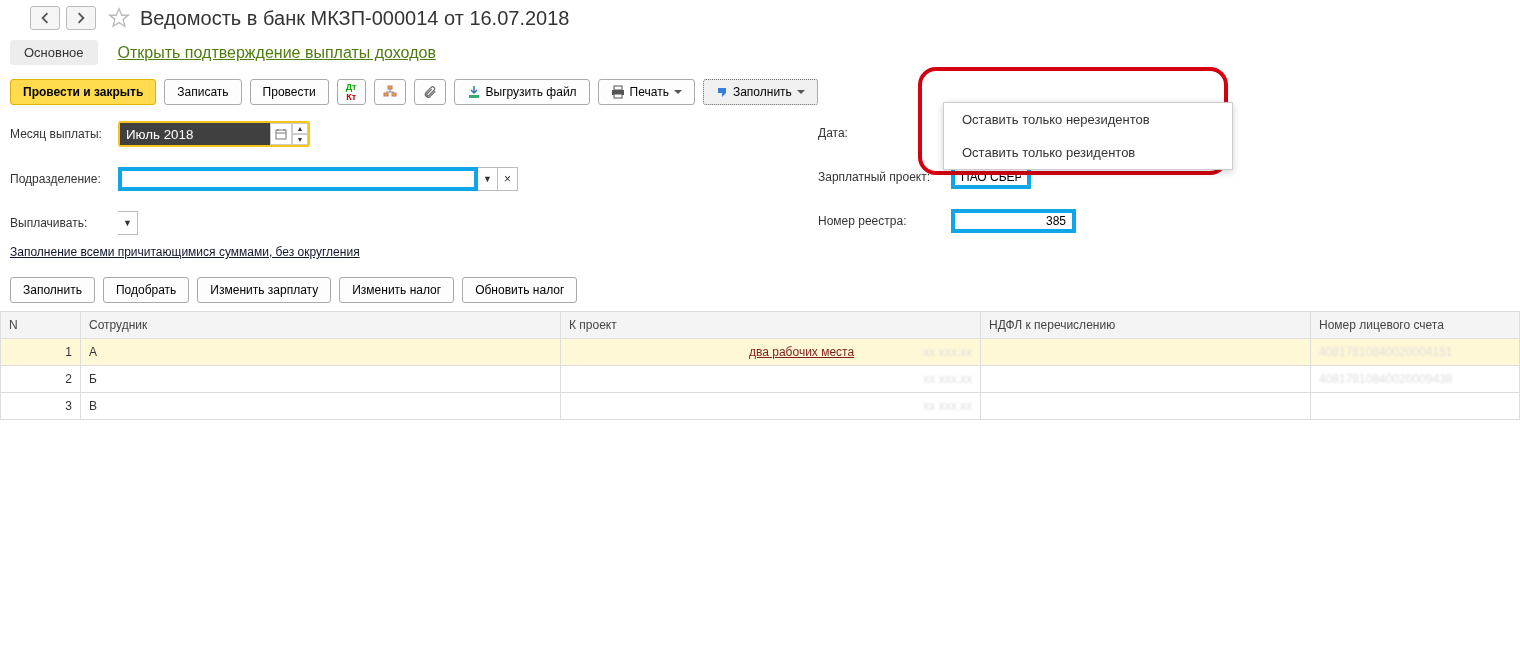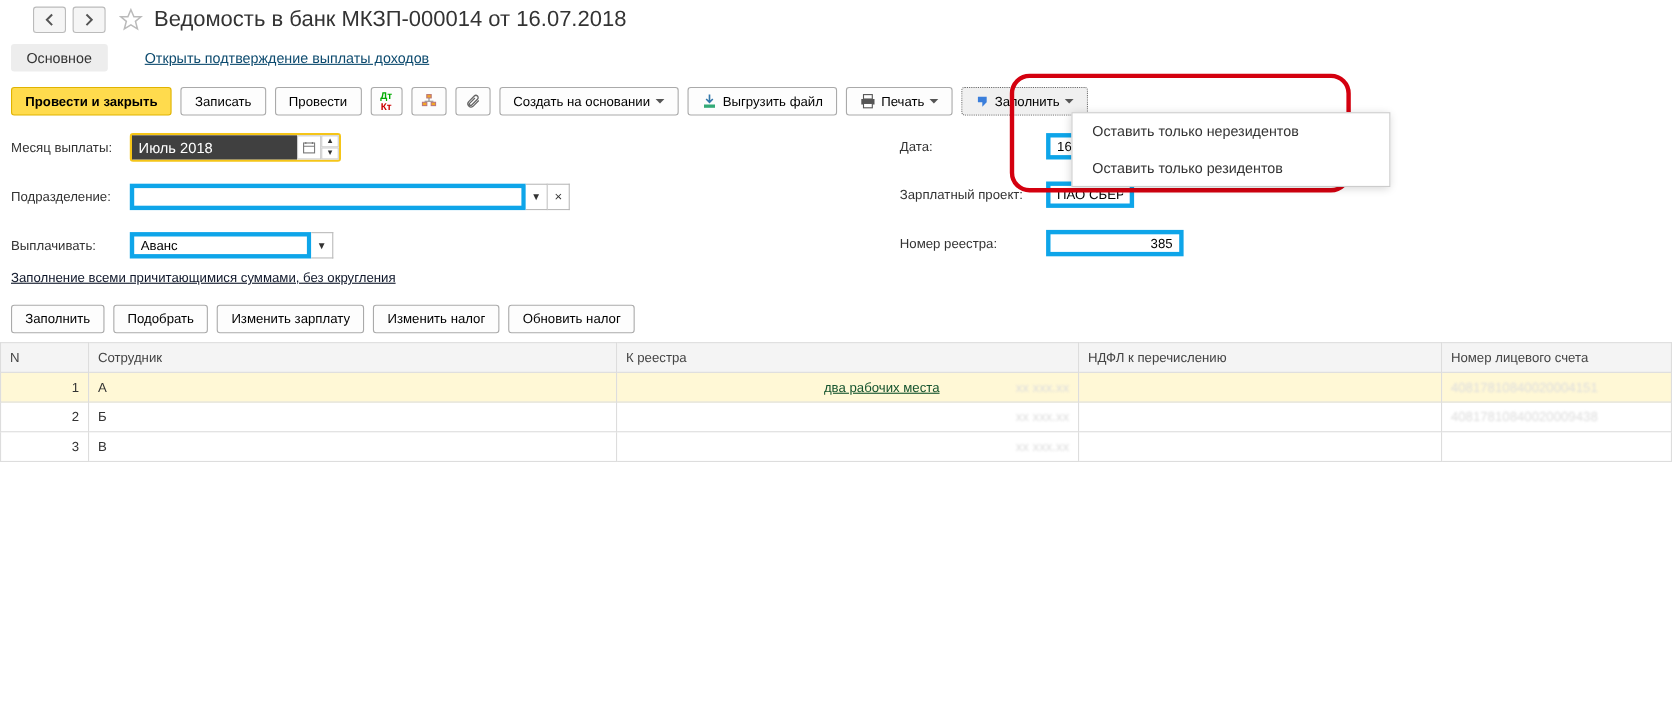--- a/index.html
+++ b/index.html
@@ -27,30 +27,30 @@
     justify-content: center;
     cursor: pointer;
     border-radius: 3px;
   }
   .nav-btn svg { width: 12px; height: 12px; }
   .star-icon { width: 22px; height: 22px; margin-left: 6px; margin-right: 4px; }
   .page-title { font-size: 20px; font-weight: normal; margin: 0; }
   .tabs-row {
     display: flex;
     align-items: center;
-    gap: 34px;
+    gap: 20px;
     padding: 4px 10px 10px;
   }
   .tab-main {
     padding: 5px 14px;
     background: #ededed;
     border-radius: 3px;
     font-size: 13px;
   }
-  .tab-link { color: #0c4a6e; text-decoration: underline; cursor: pointer; font-size: 13px; }
+  .tab-link { color: #4d7c0f; text-decoration: underline; cursor: pointer; font-size: 16px; }
   .toolbar-main {
     display: flex;
     align-items: center;
     gap: 8px;
     padding: 4px 10px 12px;
     flex-wrap: wrap;
     position: relative;
   }
   .btn {
     height: 26px;
@@ -127,24 +127,24 @@
     font-weight: normal;
   }
   .data-table th { background: #f4f4f4; font-size: 12px; color: #444; }
   .col-n { width: 80px; text-align: right; }
   .col-emp { width: 480px; }
   .col-pay { width: 420px; }
   .col-ndfl { width: 330px; }
   .data-table td.t-right { text-align: right; }
   .row-sel td { background: #fff8d6; }
   .blur { color: #ddd; filter: blur(1px); }
-  .ul { text-decoration: underline; color: #14532d; }
+  .ul { text-decoration: underline; color: #7f1d1d; }
   .dropdown-menu {
     position: absolute;
-    left: 974px; top: 27px;
+    left: 943px; top: 27px;
     width: 290px;
     background: #fff;
     border: 1px solid #ccc;
     box-shadow: 0 2px 8px rgba(0,0,0,0.18);
     z-index: 20;
   }
   .dropdown-menu .mi {
     padding: 9px 18px;
     cursor: pointer;
     font-size: 13px;
@@ -207,23 +207,20 @@
         <line x1="3" y1="7" x2="11" y2="7" stroke="#888"></line>
         <rect x="1" y="8" width="4" height="3" fill="#f5a623" stroke="#b77"></rect>
         <rect x="9" y="8" width="4" height="3" fill="#f5a623" stroke="#b77"></rect>
       </svg>
   </button>
   <button class="btn btn-icon-only">
     <svg width="14" height="14" viewBox="0 0 24 24">
         <path d="M21 11l-9 9a5 5 0 01-7-7l9-9a3.5 3.5 0 015 5l-9 9a2 2 0 01-3-3l8-8" stroke="#666" stroke-width="2" fill="none"></path>
       </svg>
   </button>
-  <button class="btn btn-caret">
-      <span>Создать на основании</span>
-    </button>
   <button class="btn">
     <svg width="14" height="14" viewBox="0 0 14 14">
         <rect x="2" y="10" width="10" height="3" fill="#3a7"></rect>
         <path d="M7 1v7M4 5l3 3 3-3" stroke="#37a" stroke-width="1.5" fill="none"></path>
       </svg>
     <span>Выгрузить файл</span>
   </button>
   <button class="btn btn-caret">
     <svg width="14" height="14" viewBox="0 0 14 14">
         <rect x="3" y="1" width="8" height="4" fill="none" stroke="#555"></rect>
@@ -274,21 +271,20 @@
         <span class="form-label lbl-left">Подразделение:</span>
         <div class="combo">
           <input class="txt-input w360" value="" style="">
           <span class="drop">▼</span>
           <span class="x">×</span>
         </div>
       </div>
       <div class="form-row">
         <span class="form-label lbl-left">Выплачивать:</span>
         <div class="combo">
-          <input class="txt-input w165" value="Аванс" style="">
           <span class="drop">▼</span>
         </div>
       </div>
     </div>
 
     <div class="col-spacer"></div>
 
     <div class="right-col">
       <div class="form-row">
         <span class="form-label lbl-right">Дата:</span>
@@ -320,21 +316,21 @@
   <button class="btn">Изменить зарплату</button>
   <button class="btn">Изменить налог</button>
   <button class="btn">Обновить налог</button>
 </div>
 
 <table class="data-table">
   <thead>
     <tr>
       <th class="col-n">N</th>
       <th class="col-emp">Сотрудник</th>
-      <th class="col-pay">К реестра</th>
+      <th class="col-pay">К проект</th>
       <th class="col-ndfl">НДФЛ к перечислению</th>
       <th>Номер лицевого счета</th>
     </tr>
   </thead>
   <tbody>
     <tr class="row-sel">
       <td class="t-right">1</td>
       <td><span>А</span><span class="blur">&nbsp;&nbsp;&nbsp;&nbsp;&nbsp;&nbsp;&nbsp;&nbsp;&nbsp;&nbsp;&nbsp;&nbsp;&nbsp;&nbsp;</span></td>
       <td><span style="float:right" class="blur">xx xxx.xx</span><span style="margin-left:180px;" class="ul">два рабочих места</span></td>
       <td></td>

